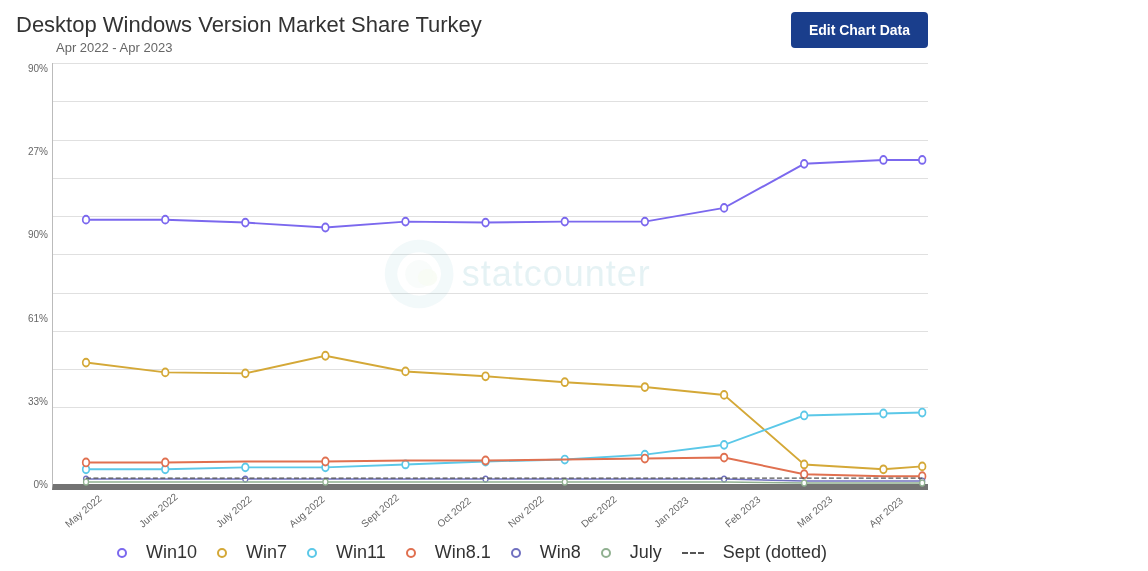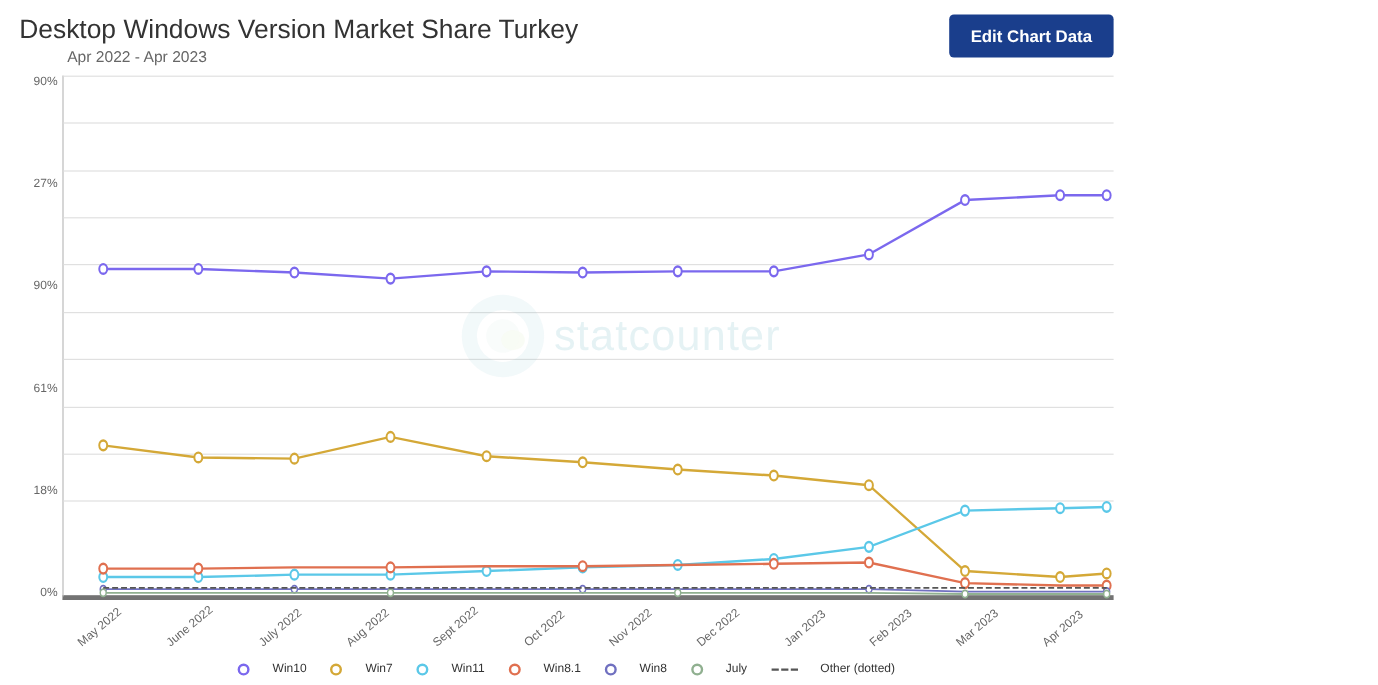--- a/index.html
+++ b/index.html
@@ -85,21 +85,21 @@
     .watermark-text {
       font-size: 36px;
       color: #5ab;
       font-weight: normal;
       letter-spacing: 1px;
     }
     .legend-item {
       display: flex;
       align-items: center;
       gap: 19px;
-      font-size: 10px;
+      font-size: 18px;
       color: #333;
     }
     .legend-dot {
       width: 10px;
       height: 10px;
       border-radius: 50%;
       border: 2px solid;
       background: #fff;
     }
     svg.chart-svg {
@@ -127,26 +127,26 @@
 
       <div style="display:flex; flex-direction:column; justify-content:space-between; align-items:flex-end; width:36px; padding-bottom:0px; padding-top:0px; height:100%;">
         <span class="y-label">90%</span>
         <span class="y-label"></span>
         <span class="y-label">27%</span>
         <span class="y-label"></span>
         <span class="y-label">90%</span>
         <span class="y-label"></span>
         <span class="y-label">61%</span>
         <span class="y-label"></span>
-        <span class="y-label">18%</span>
+        <span class="y-label">33%</span>
         <span class="y-label"></span>
         <span class="y-label">0%</span>
       </div>
 
-      <div style="flex:1; position:relative; border-left:1px solid #bbb; border-bottom:4px solid #737373;">
+      <div style="flex:1; position:relative; border-left:1px solid #bbb; border-bottom:6px solid #737373;">
 
         <div class="grid-lines">
           <div class="grid-line" style="top:0%"></div>
           <div class="grid-line" style="top:9.09%"></div>
           <div class="grid-line" style="top:18.18%"></div>
           <div class="grid-line" style="top:27.27%"></div>
           <div class="grid-line" style="top:36.36%"></div>
           <div class="grid-line" style="top:45.45%"></div>
           <div class="grid-line" style="top:54.54%"></div>
           <div class="grid-line" style="top:63.63%"></div>
@@ -272,17 +272,17 @@
       <div class="legend-item">
         <div class="legend-dot" style="border-color:#7070c0;"></div>
         <span>Win8</span>
       </div>
       <div class="legend-item">
         <div class="legend-dot" style="border-color:#90b090;"></div>
         <span>July</span>
       </div>
       <div class="legend-item">
         <div style="width:22px; height:2px; background:none; border-top: 2px dashed #555;"></div>
-        <span>Other (dotted)</span>
+        <span>Sept (dotted)</span>
       </div>
     </div>
   </div>
 </div>
 
 </body></html>

